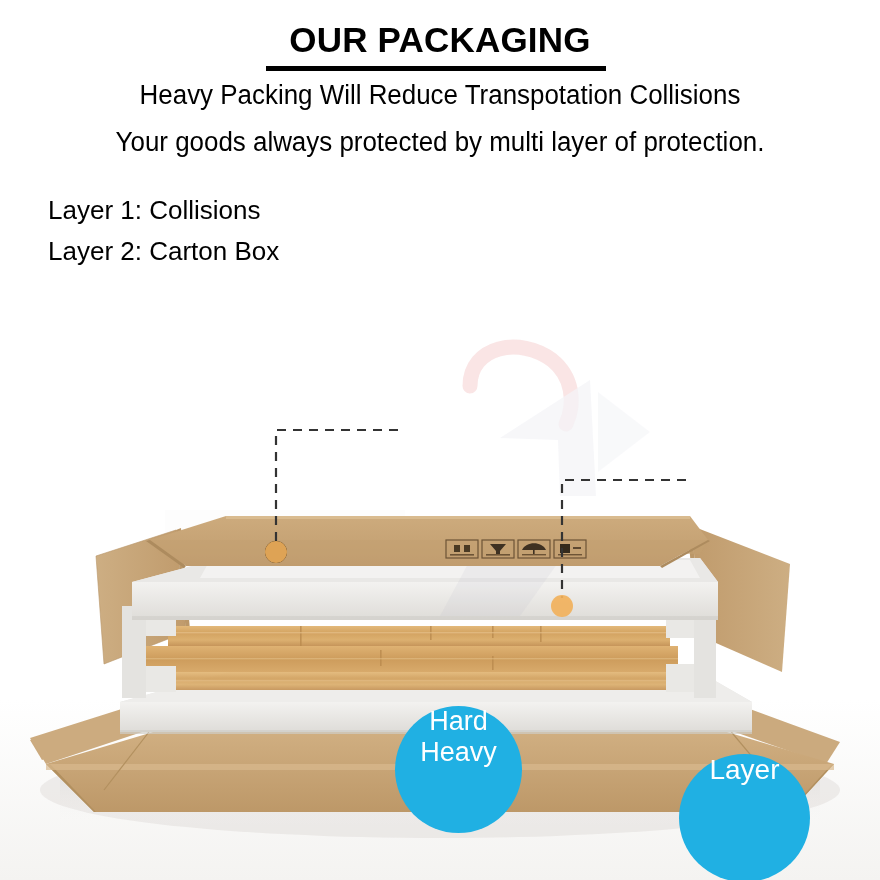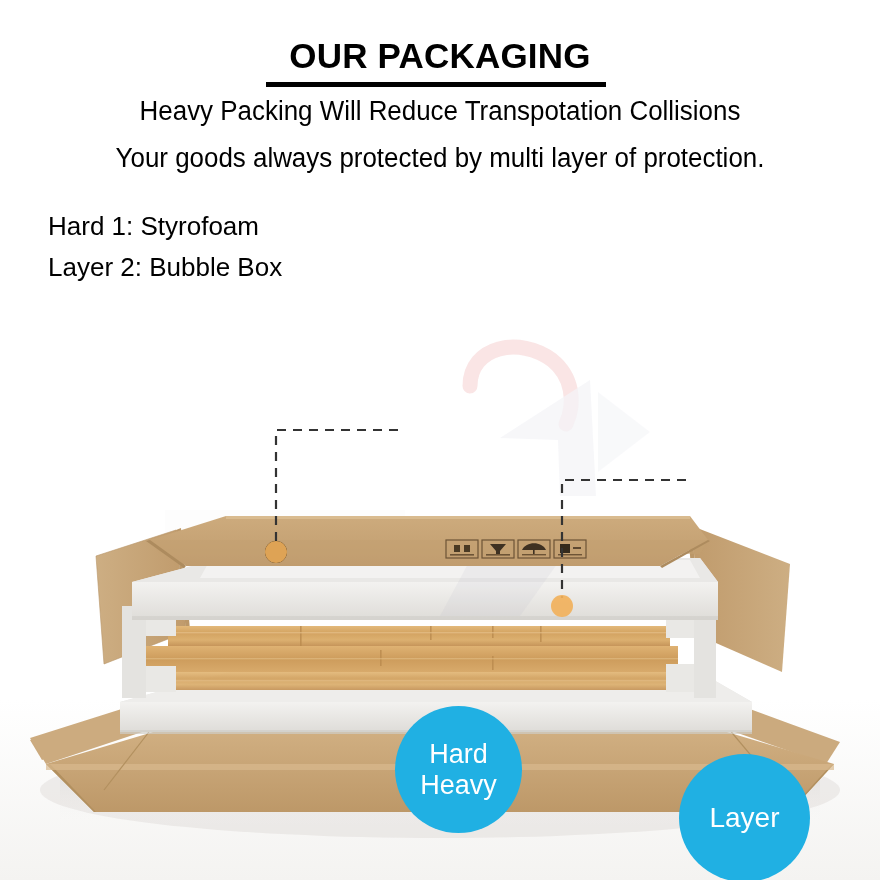--- a/index.html
+++ b/index.html
@@ -19,21 +19,20 @@
     overflow: hidden;
   }
 
   
   .text-block {
     position: absolute;
     left: 0;
     top: 0;
     width: 880px;
     height: 320px;
-    margin-top: 16px;
   }
   .page-title {
     position: absolute;
     left: 0;
     top: 22px;
     width: 880px;
     text-align: center;
     font-size: 35px;
     font-weight: bold;
     letter-spacing: 0.2px;
@@ -97,21 +96,20 @@
     height: 560px;
   }
 
   
   .bubble {
     position: absolute;
     border-radius: 50%;
     background: #20b0e3;
     color: #ffffff;
     display: flex;
-    align-items: center;
     justify-content: center;
     text-align: center;
     line-height: 1.13;
     font-size: 27px;
   }
   .bubble-hard-carton {
     left: 395px;
     top: 386px;
     width: 127px;
     height: 127px;
@@ -134,22 +132,22 @@
   <div class="text-block">
 
     <div class="page-title">OUR PACKAGING</div>
     <div class="title-underline"></div>
 
     <div class="subtitle-1">Heavy Packing Will Reduce Transpotation Collisions</div>
 
     <div class="subtitle-2">Your goods always protected by multi layer of protection.</div>
 
     <div class="layer-list">
-      <div class="layer-line">Hard 1: Styrofoam</div>
-      <div class="layer-line">Layer 2: Bubble Box</div>
+      <div class="layer-line">Layer 1: Collisions</div>
+      <div class="layer-line">Layer 2: Carton Box</div>
     </div>
   </div>
 
   <div class="illustration">
 
     <svg class="illus-svg" viewBox="0 0 880 560" xmlns="http://www.w3.org/2000/svg">
       <defs>
         <linearGradient id="gLidTop" x1="0" y1="0" x2="0" y2="1">
           <stop offset="0" stop-color="#cdab7d"></stop>
           <stop offset="1" stop-color="#c09c6e"></stop>

